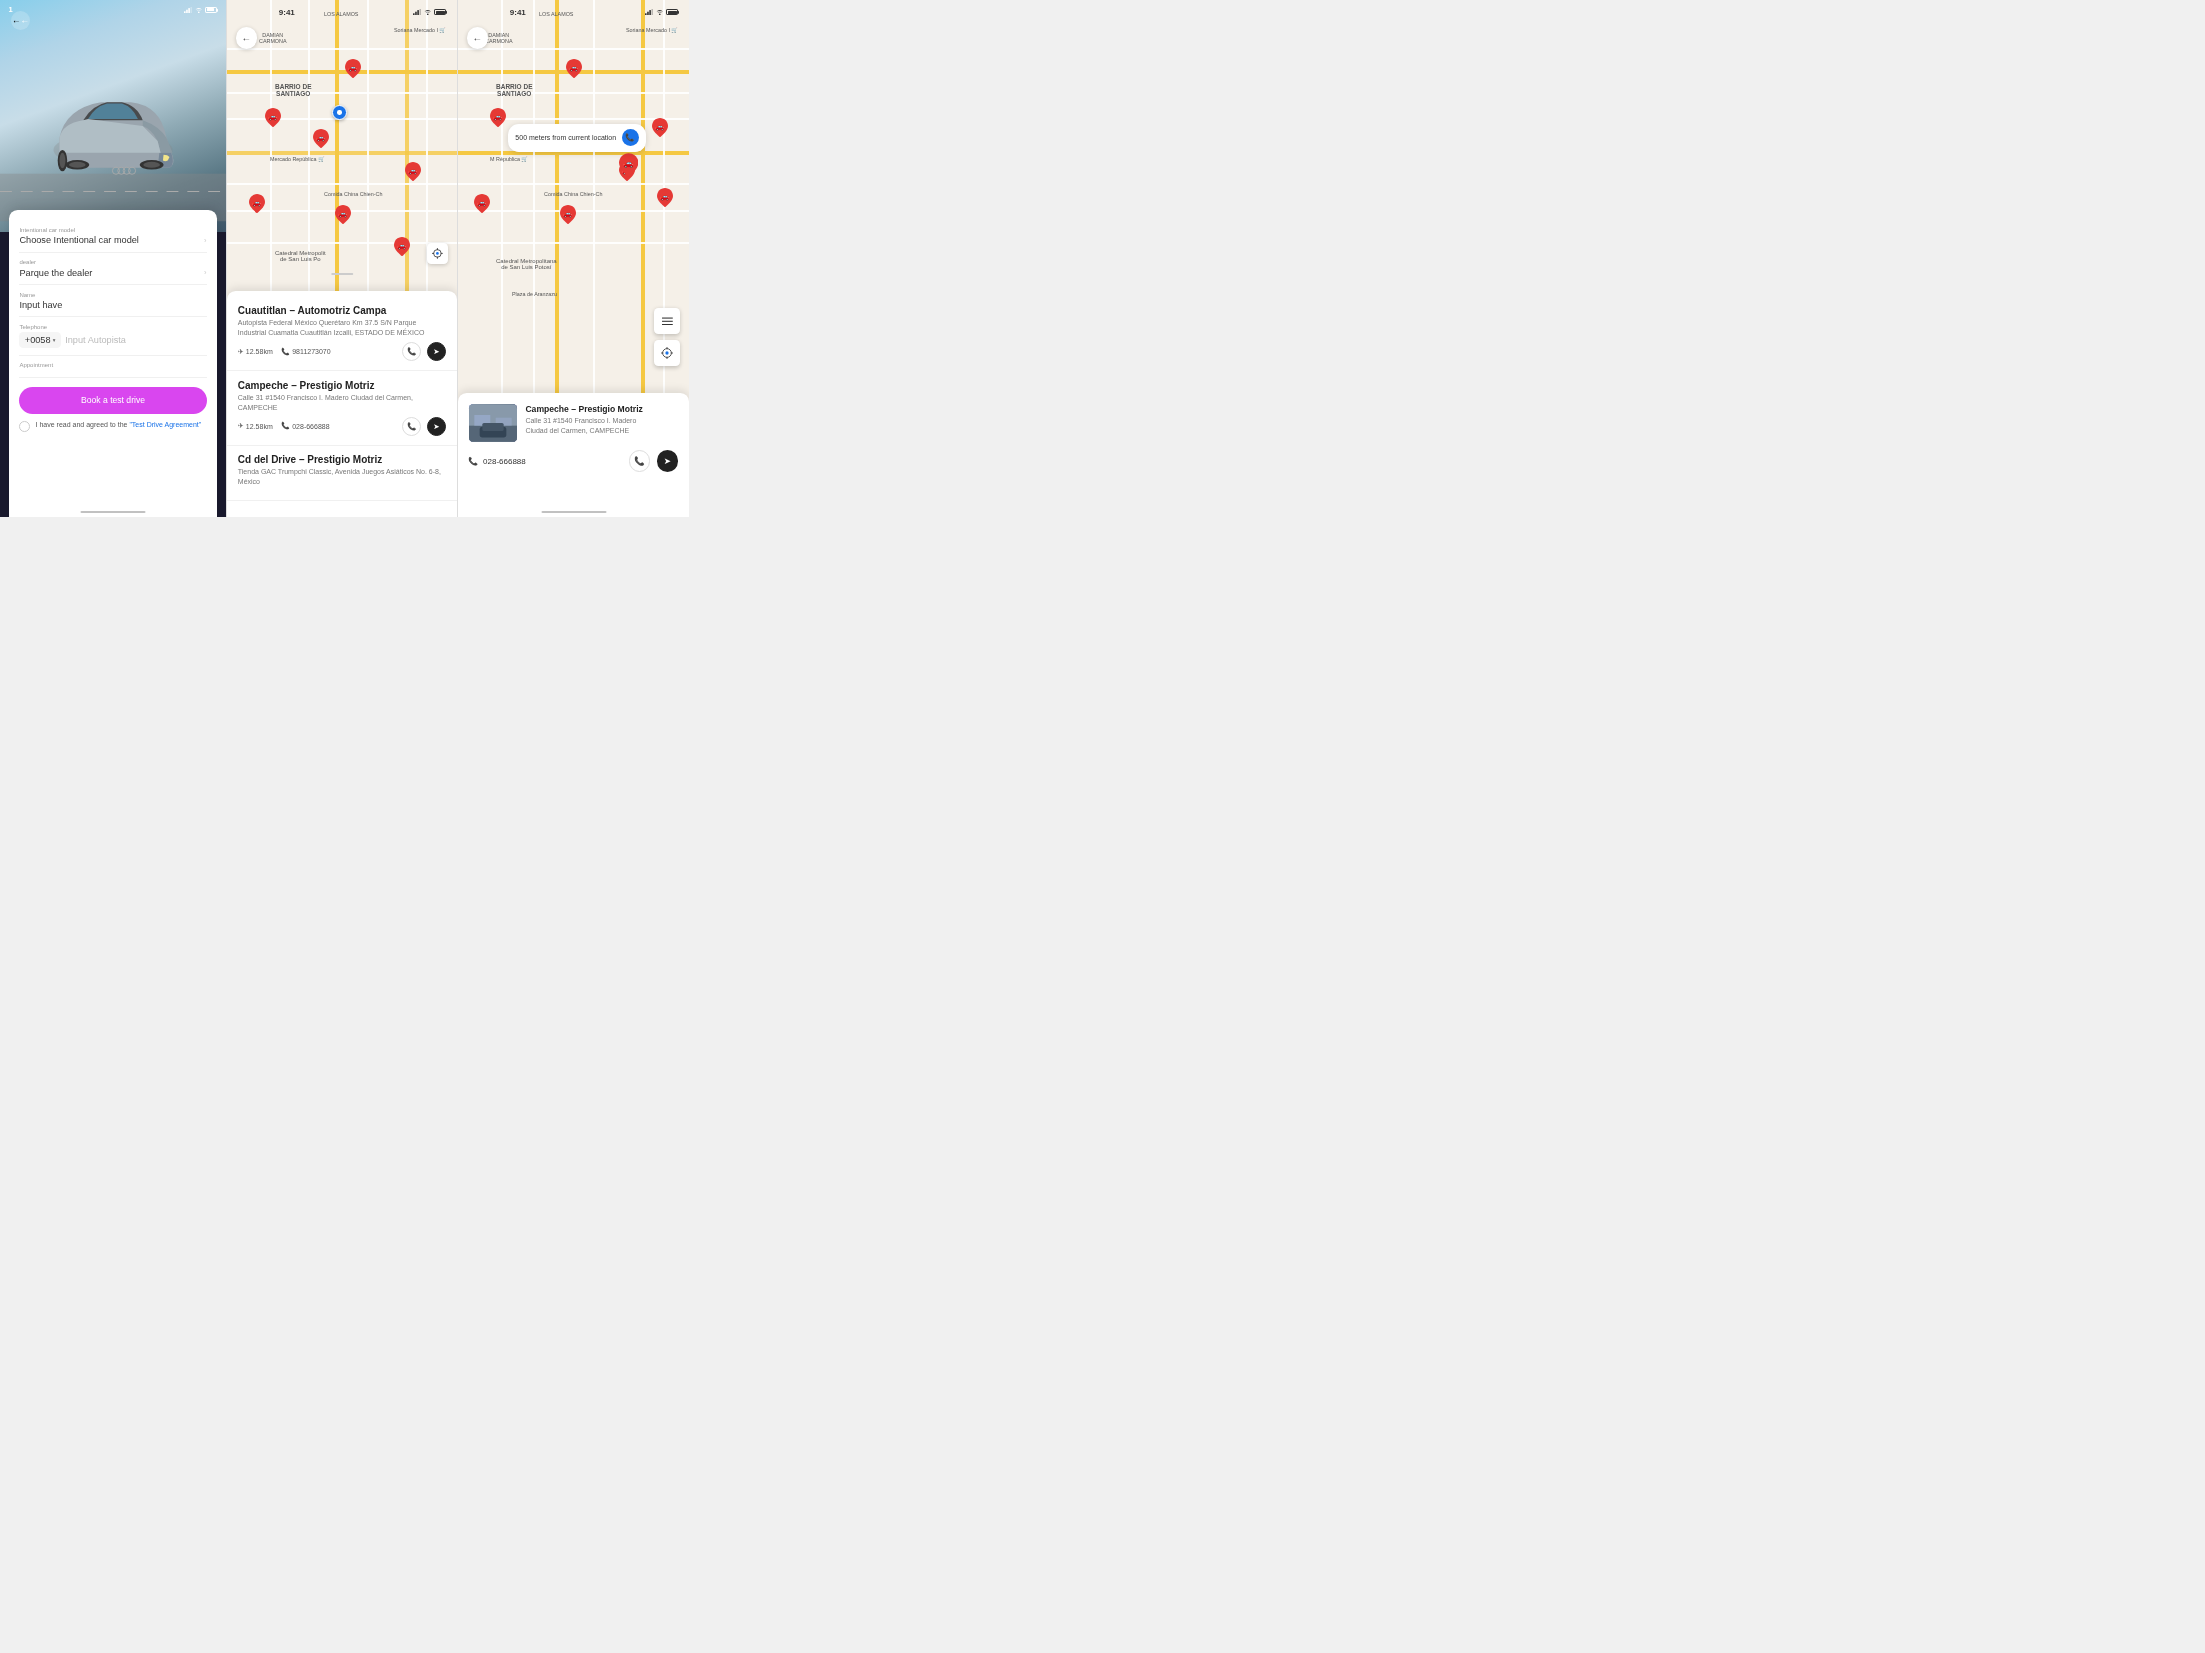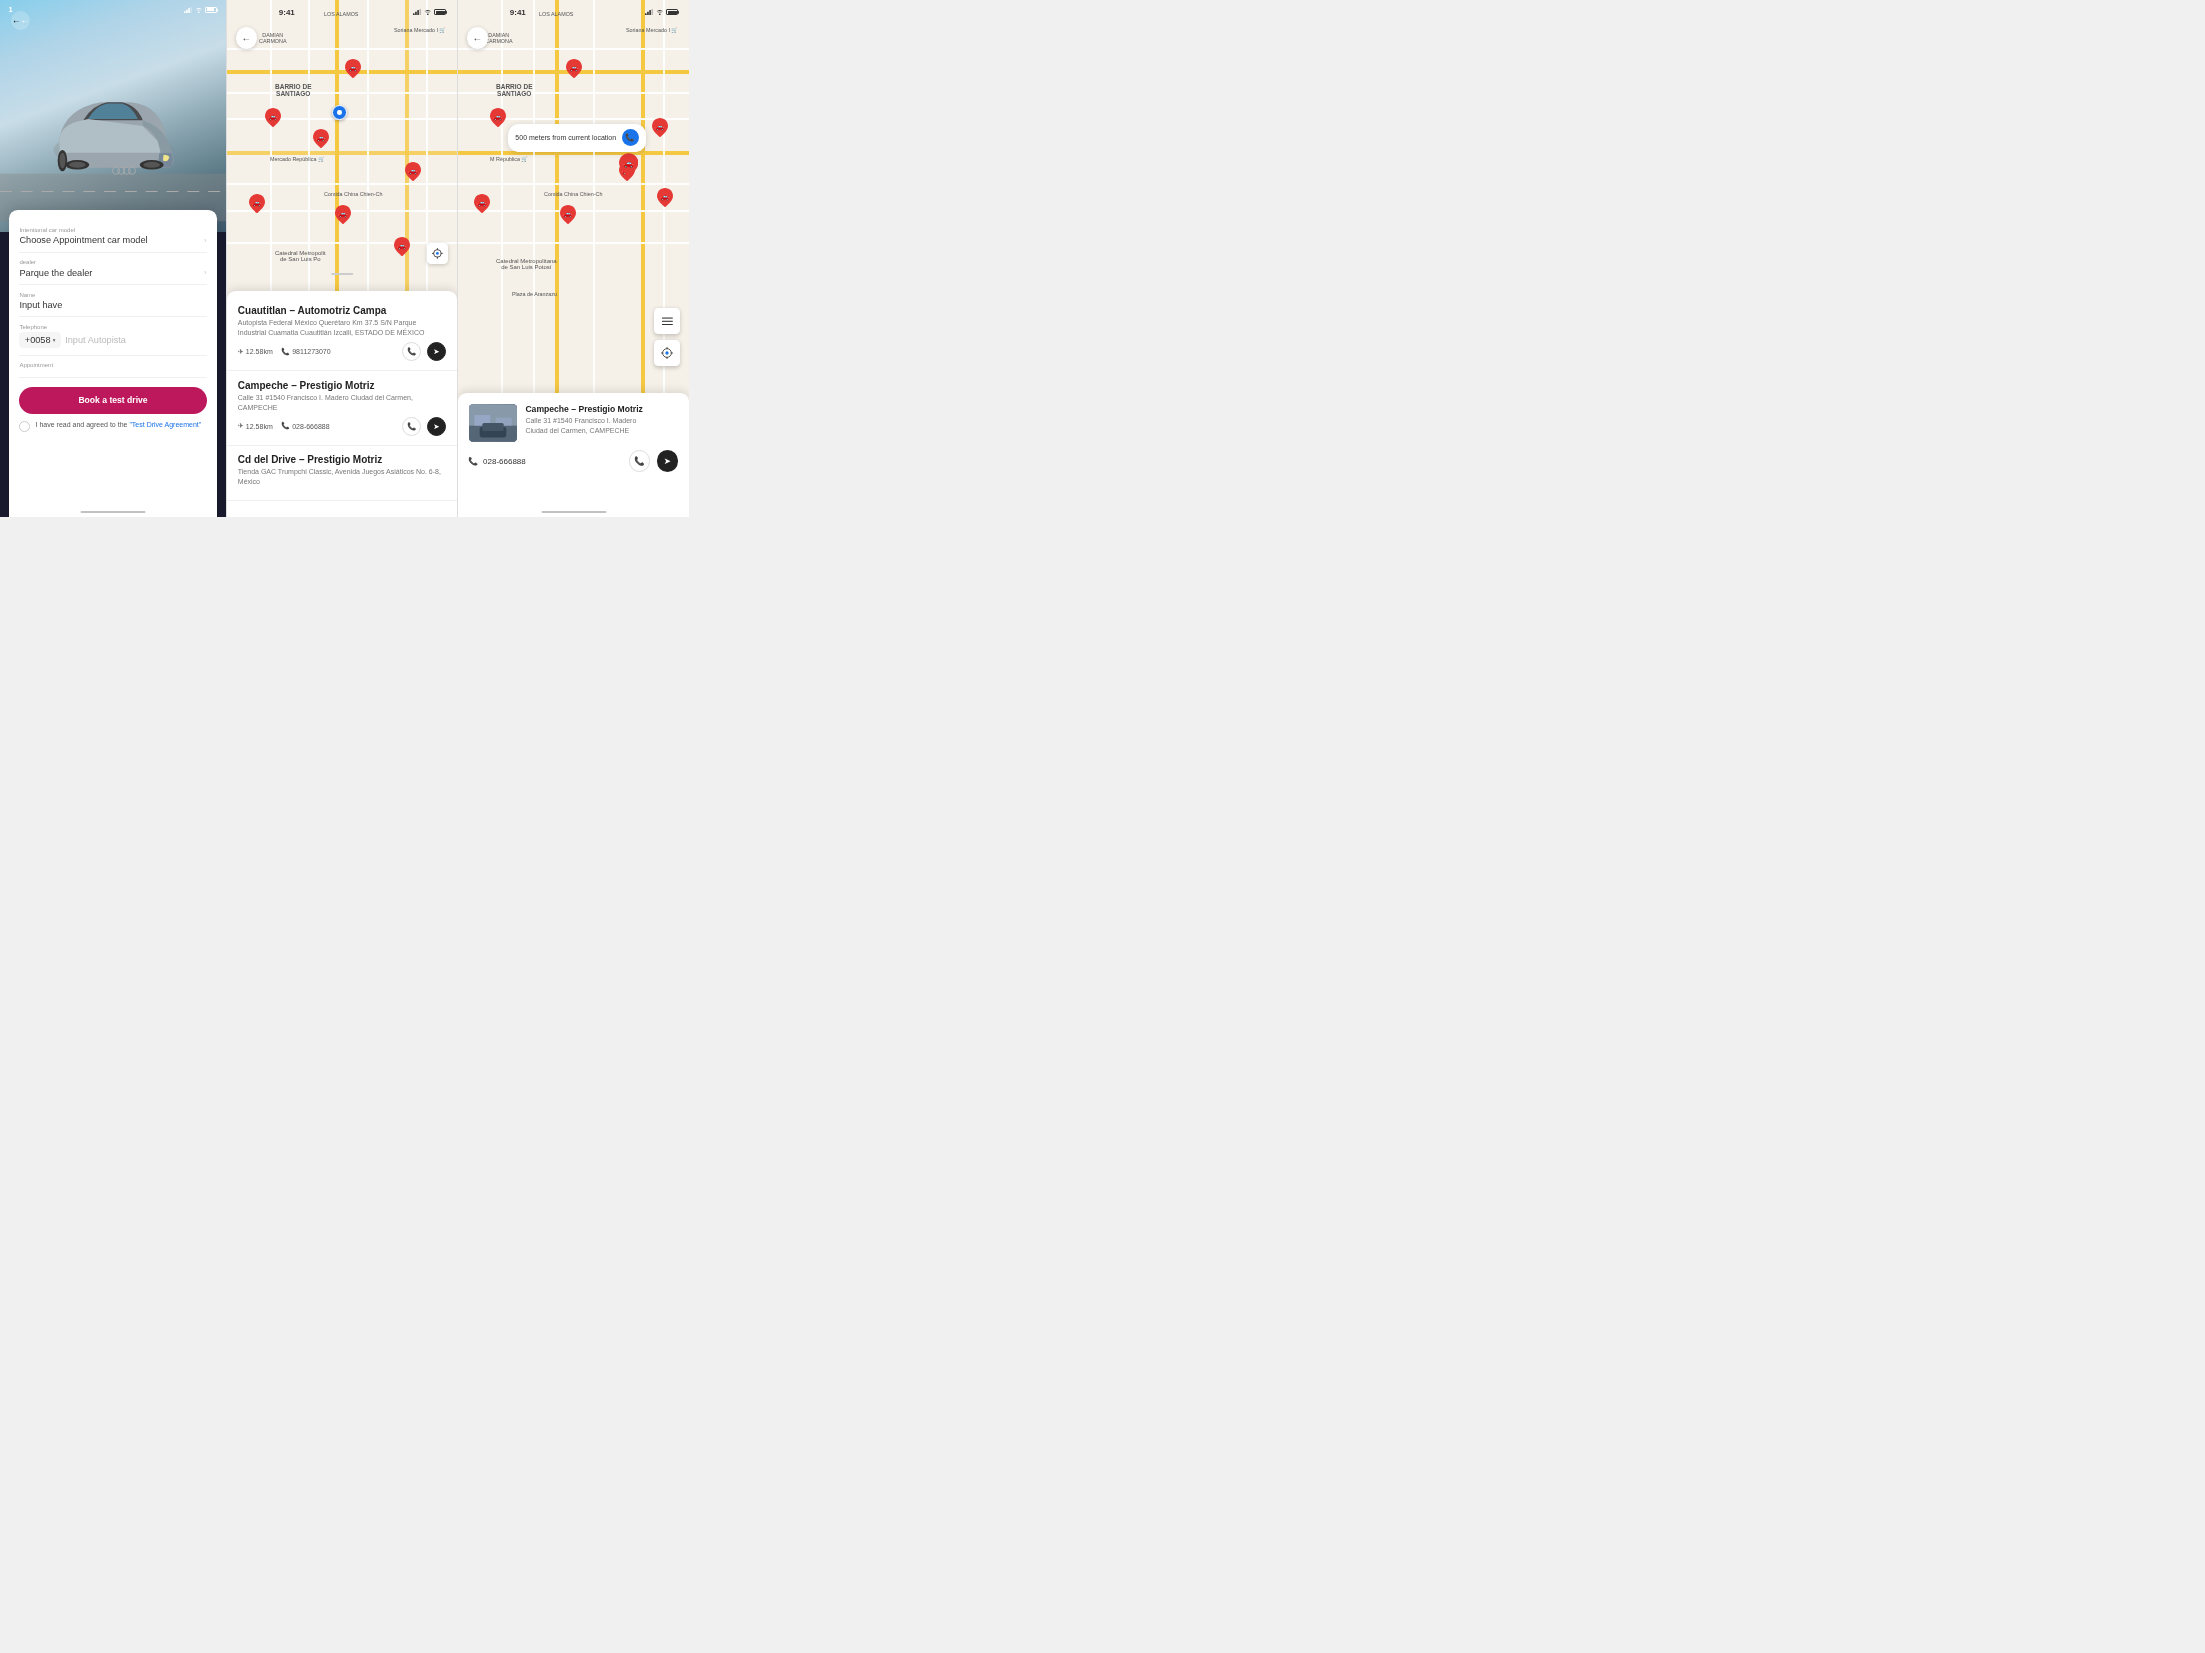--- a/index.html
+++ b/index.html
@@ -110,26 +110,26 @@
       color: #666;
     }
     .tel-input {
       font-size: 9.2px;
       color: #bbb;
       flex: 1;
     }
     .book-button {
       width: 100%;
       padding: 8.6px;
-      background: #be185d;
+      background: #d946ef;
       border-radius: 13.5px;
       text-align: center;
       color: white;
       font-size: 8.6px;
-      font-weight: 700;
+      font-weight: 400;
       margin: 8.6px 0 6.5px;
       cursor: pointer;
     }
     .agreement-row {
       display: flex;
       align-items: flex-start;
       gap: 5.4px;
       font-size: 7px;
       color: #333;
     }
@@ -612,21 +612,21 @@
       <circle cx="213" cy="195" r="6" fill="none" stroke="#aaa" stroke-width="1.5"></circle>
       <circle cx="222" cy="195" r="6" fill="none" stroke="#aaa" stroke-width="1.5"></circle>
     </svg>
   </div>
 
   <div class="form-card">
 
     <div class="form-field">
       <div class="field-label">Intentional car model</div>
       <div class="field-value">
-        <span class="placeholder">Choose Appointment car model</span>
+        <span class="placeholder">Choose Intentional car model</span>
         <span class="chevron">›</span>
       </div>
     </div>
 
     <div class="form-field">
       <div class="field-label">dealer</div>
       <div class="field-value">
         <span class="placeholder">Parque the dealer</span>
         <span class="chevron">›</span>
       </div>

